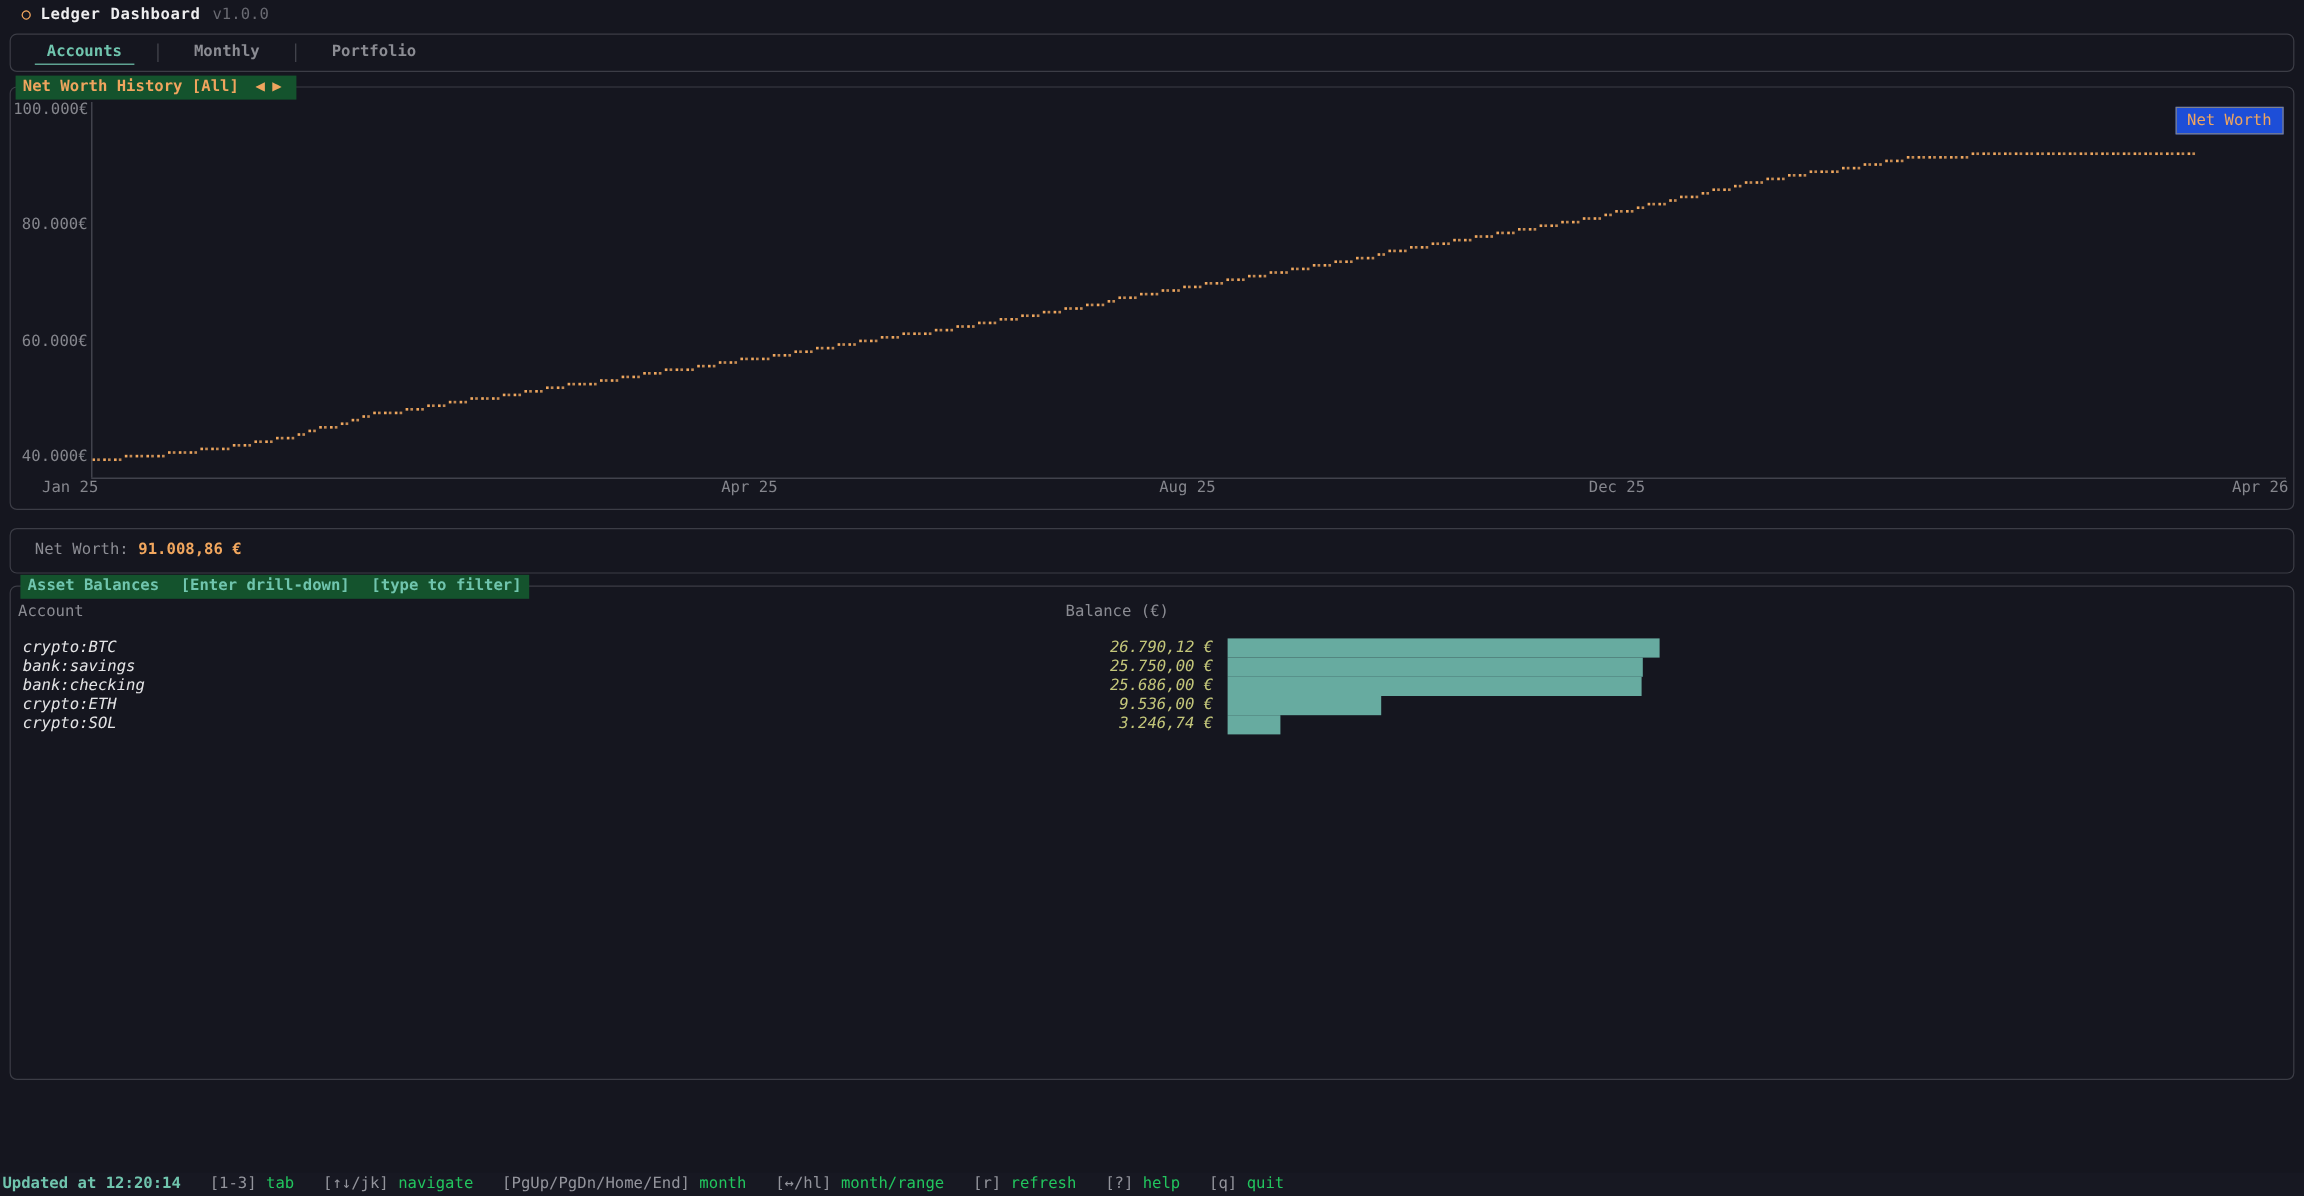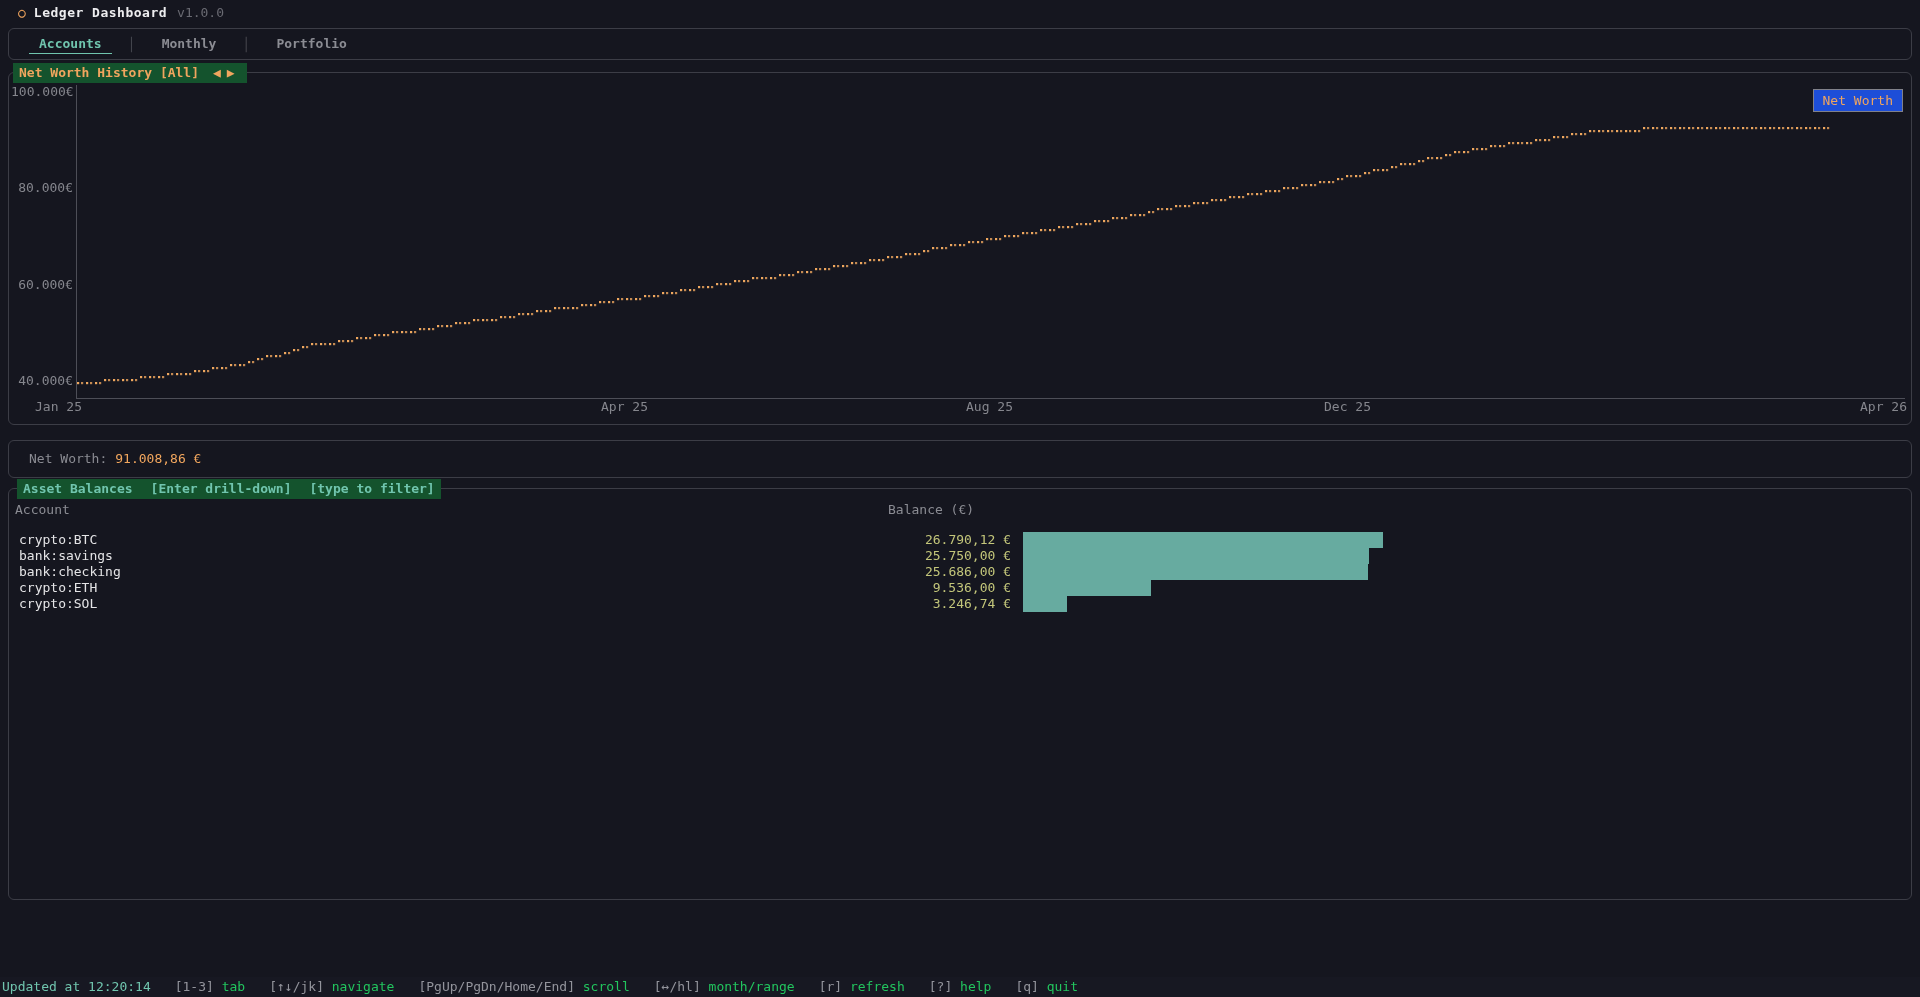--- a/index.html
+++ b/index.html
@@ -31,38 +31,38 @@
   .xt { position:absolute; top:326px; color:#85868d; height:16px; line-height:16px; }
   .x0{left:26px;} .x1{left:592px;} .x2{left:957px;} .x3{left:1315px;} .x4{right:4px;}
   #axis-y { position:absolute; left:67px; top:12px; width:1px; height:313px; background:#4d4e57; }
   #axis-x { position:absolute; left:67px; top:325px; width:1829px; height:1px; background:#4d4e57; }
   #chart-svg { position:absolute; left:68px; top:12px; }
   #legend { position:absolute; right:8px; top:16px; border:1px solid #80818a; padding:3px 9px; color:#f0a55e; background:#1d4ed8; }
 
   
   #networth { top:440px; height:38px; line-height:36px; padding-left:20px; }
   #networth .lbl { color:#8b8c93; }
-  #networth .val { color:#f2a75e; font-weight:normal; margin-left:8px; }
+  #networth .val { color:#f2a75e; font-weight:bold; margin-left:8px; }
 
   
   #balances { top:488px; height:412px; }
   #balances .panel-title { left:8px; color:#70c5ae; }
   #balances .panel-title .hint { margin-left:18px; }
   #bal-header { position:absolute; top:13px; left:0; width:100%; display:flex; padding-left:6px; color:#8b8c93; height:16px; line-height:16px; }
   #bal-header .c1 { width:873px; }
   #bal-rows { position:absolute; top:43px; left:0; width:100%; }
-  .trow { display:flex; align-items:center; height:16px; padding-left:10px; }
+  .trow { display:flex; align-items:center; height:16px; padding-left:10px;font-style:italic; }
   .acct { width:880px; color:#e4e4e6; height:16px; line-height:16px; white-space:pre; }
   .bal  { width:112px; text-align:right; color:#c3c67a; height:16px; line-height:16px; white-space:pre; }
   .bar  { height:16px; margin-left:12px; }
 
   
   #statusbar { position:absolute; left:0; top:977px; width:1920px; height:20px; line-height:20px;
     display:flex; align-items:center; padding-left:2px; background:#171822; }
-  #updated { color:#70c5ae; font-weight:normal; margin-right:24px; white-space:pre; }
+  #updated { color:#70c5ae; font-weight:bold; margin-right:24px; white-space:pre; }
   .sc { margin-right:24px; white-space:pre; }
   .sc .k { color:#93949c; }
   .sc .l { color:#22c55e; }
 </style>
 </head>
 <body>
 
 <div id="header">
   <span class="dot">○</span><span class="title">Ledger Dashboard</span><span class="version">v1.0.0</span>
 </div>
@@ -525,19 +525,19 @@
         <div class="bar" style="width: 43.6px; background: rgb(103, 171, 160);"></div>
       </div>
     </div>
 </div>
 
 <div id="statusbar">
   <span id="updated">Updated at 12:20:14</span>
   <span id="shortcuts" style="display:flex;">
       <span class="sc"><span class="k">[1-3]</span><span class="l"> tab</span></span>
       <span class="sc"><span class="k">[↑↓/jk]</span><span class="l"> navigate</span></span>
-      <span class="sc"><span class="k">[PgUp/PgDn/Home/End]</span><span class="l"> scroll</span></span>
+      <span class="sc"><span class="k">[PgUp/PgDn/Home/End]</span><span class="l"> month</span></span>
       <span class="sc"><span class="k">[↔/hl]</span><span class="l"> month/range</span></span>
       <span class="sc"><span class="k">[r]</span><span class="l"> refresh</span></span>
       <span class="sc"><span class="k">[?]</span><span class="l"> help</span></span>
       <span class="sc"><span class="k">[q]</span><span class="l"> quit</span></span>
     </span>
 </div>
 
 </body></html>

